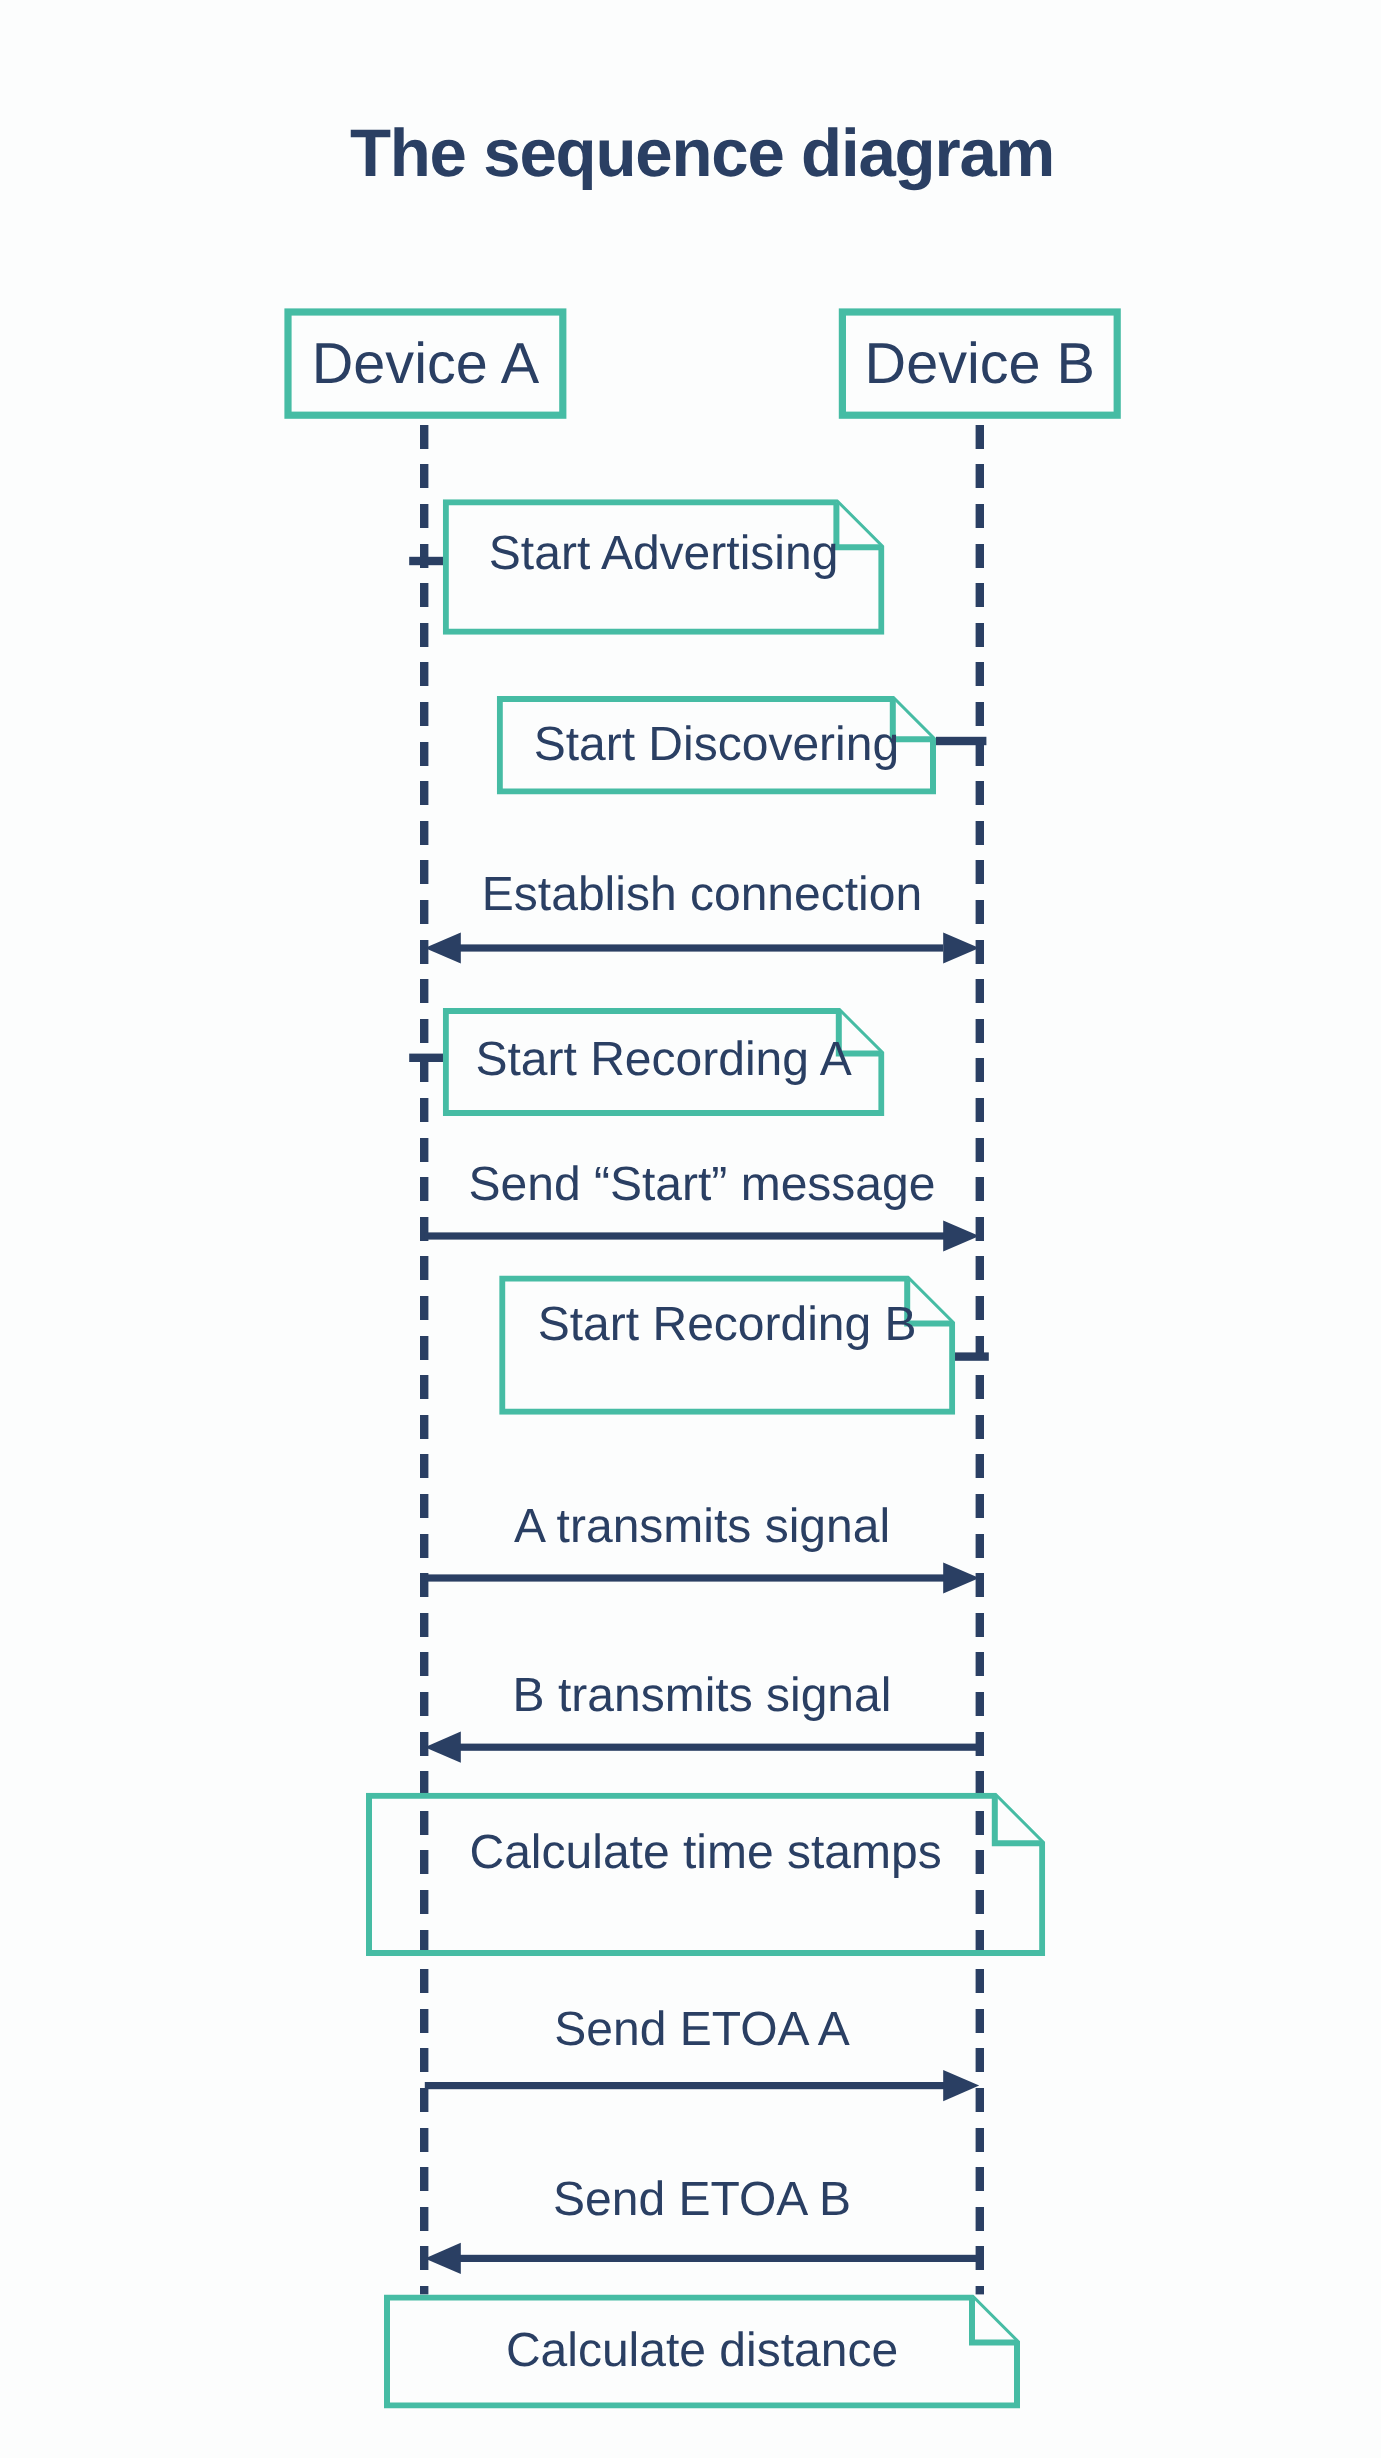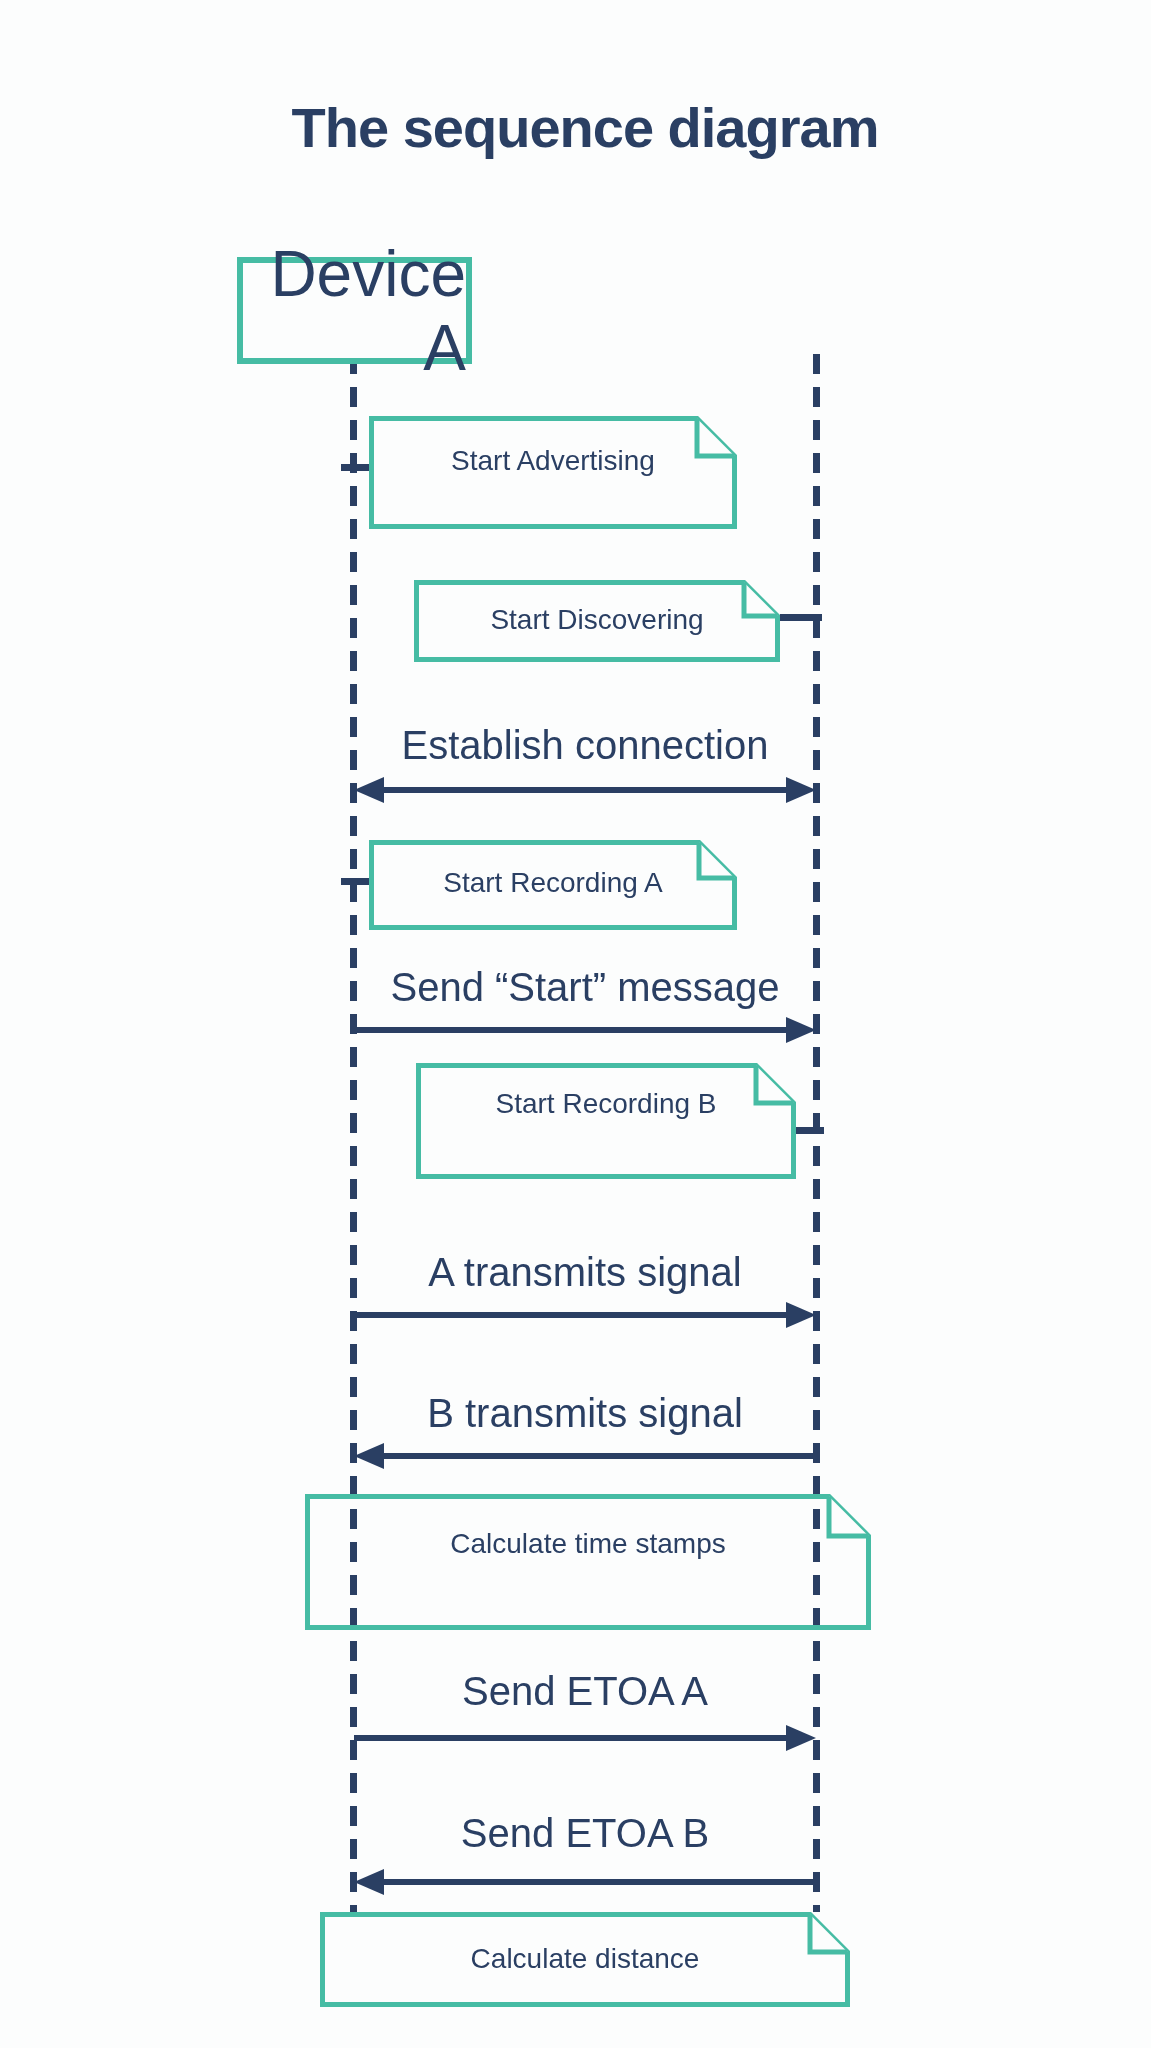--- a/index.html
+++ b/index.html
@@ -10,25 +10,25 @@
     color:var(--navy,#2a3f63);
     overflow:hidden;
   }
   #stage{position:relative;width:1151px;height:2048px;margin-top:24px;}
   .title{
     position:absolute;left:10px;top:74px;width:1150px;
     text-align:center;font-size:56px;font-weight:700;line-height:60px;
     letter-spacing:-1px;
   }
   .participant{
-    position:absolute;height:107px;box-sizing:border-box;
+    position:absolute;height:92px;box-sizing:border-box;
     border:6px solid var(--teal,#46bca4);
     background:var(--bg,#fcfdfd);
     display:flex;align-items:center;justify-content:center;
-    font-size:64px;
+    font-size:48px;
     text-align:right;
   }
   .lifeline{
     position:absolute;width:7px;
     background:repeating-linear-gradient(to bottom,
       var(--navy,#2a3f63) 0px,var(--navy,#2a3f63) 20px,
       transparent 20px,transparent 33px);
   }
   .tick{position:absolute;height:7px;background:var(--navy,#2a3f63);}
   .msg-label{
@@ -39,35 +39,38 @@
   .head-r{position:absolute;width:0;height:0;
     border-top:13px solid transparent;border-bottom:13px solid transparent;
     border-left:30px solid var(--navy,#2a3f63);}
   .head-l{position:absolute;width:0;height:0;
     border-top:13px solid transparent;border-bottom:13px solid transparent;
     border-right:30px solid var(--navy,#2a3f63);}
   .note{position:absolute;}
   .note-shape{position:absolute;left:0;top:0;}
   .note-label{
     position:absolute;left:0;width:100%;text-align:center;
-    font-size:28px;line-height:46px;
+    font-size:40px;line-height:46px;
   }
 </style>
 </head>
 <body>
 
 <div id="stage">
 
   <div class="title">The sequence diagram</div>
 
   <div class="lifeline" style="left:350px;top:330px;height:1558px"></div>
   <div class="lifeline" style="left:813px;top:330px;height:1558px"></div>
 
   <div class="participant" style="left:237px;top:233px;width:235px">
     <span>Device A</span>
+  </div>
+  <div class="participant" style="left:699px;top:233px;width:235px">
+    <span>Device B</span>
   </div>
 
   <div class="tick" style="left:341px;top:440px;width:30px"></div>
   <div class="tick" style="left:780px;top:590px;width:42px"></div>
   <div class="tick" style="left:341px;top:854px;width:30px"></div>
   <div class="tick" style="left:794px;top:1103px;width:30px"></div>
 
   <div class="msg-label" style="top:698px">Establish connection</div>
   <div class="msg-line" style="left:382px;top:763px;width:404px"></div>
   <div class="head-l" style="left:354px;top:753px"></div>

